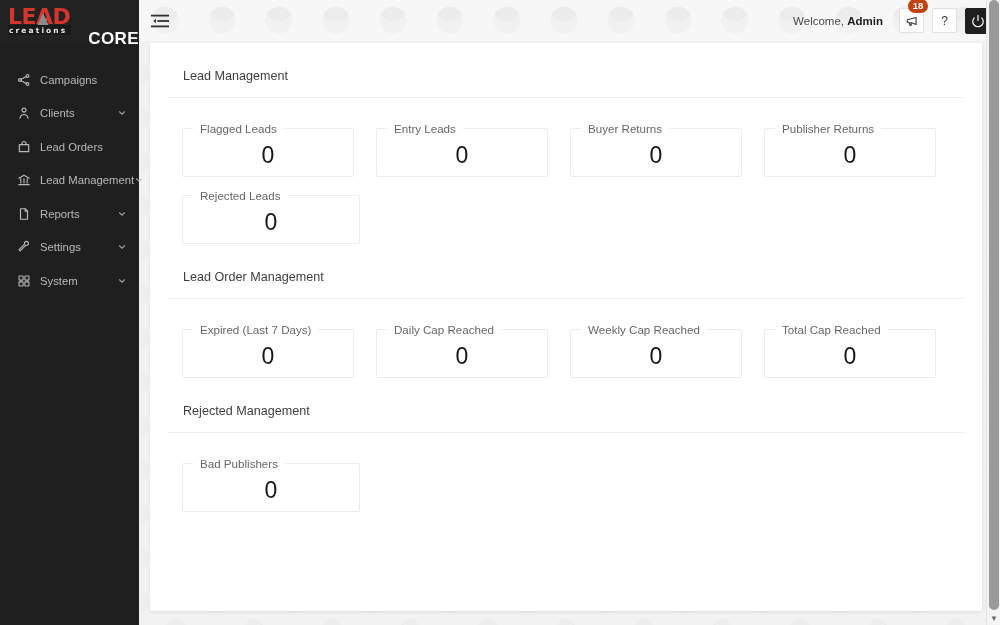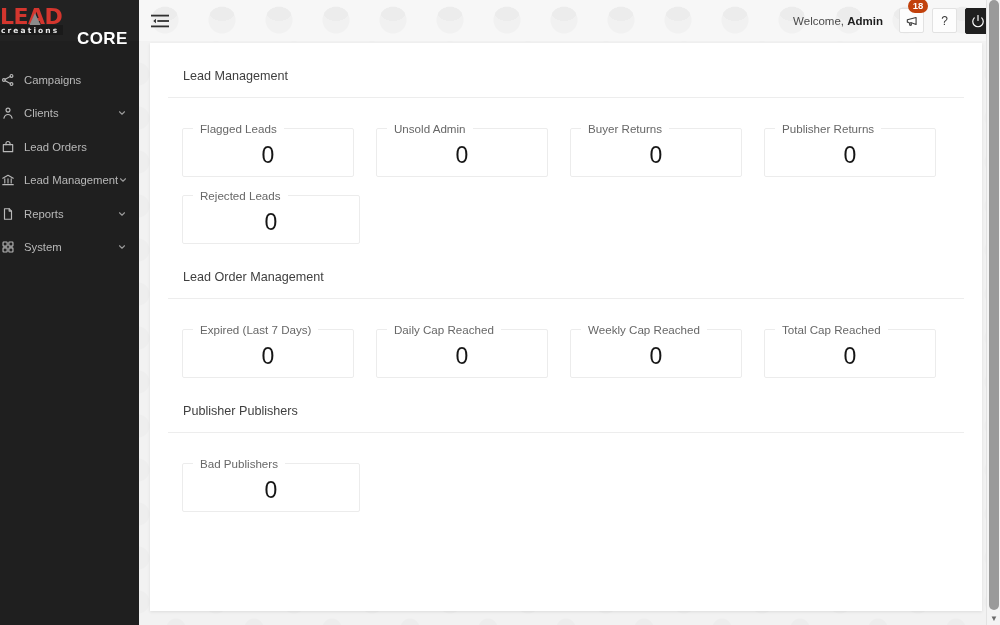--- a/index.html
+++ b/index.html
@@ -25,21 +25,22 @@
   
   .sidebar {
     position: absolute; left: 0; top: 0;
     width: 139px; height: 625px;
     background: #1f1f1f;
     z-index: 30;
   }
   .brand {
     height: 41px;
     display: flex; align-items: center;
-    gap: 13px;
+    padding-left: 8px;
+    gap: 22px;
     background: #222222;
   }
   .logo-wrap { position: relative; width: 64px; height: 28px; }
   .logo-lead {
     font-family: "DejaVu Sans", sans-serif;
     font-size: 22px; font-weight: 700;
     color: #d4362e;
     letter-spacing: -0.5px;
     line-height: 20px;
     position: absolute; top: 0; left: 0;
@@ -70,21 +71,21 @@
     color: #ffffff;
     letter-spacing: 0.4px;
     font-family: "Liberation Sans", sans-serif;
     margin-top: 36px;
   }
 
   .nav { padding-top: 22px; }
   .nav-item {
     height: 33.5px;
     display: flex; align-items: center;
-    padding: 0 12px 0 0;
+    padding: 0 12px 0 16px;
     color: #b9b9b9;
     font-size: 11.3px;
     cursor: pointer;
     user-select: none;
   }
   .nav-ico {
     width: 15px; height: 15px;
     margin-right: 9px;
     display: flex; align-items: center; justify-content: center;
     flex: 0 0 15px;
@@ -313,20 +314,33 @@
         </svg>
       </span>
       <span class="nav-label">Reports</span>
       <span class="nav-caret">
         <svg width="10" height="10" viewBox="0 0 24 24" fill="none" stroke="currentColor" stroke-width="2.6" stroke-linecap="round" stroke-linejoin="round">
             <polyline points="6 9 12 15 18 9"></polyline>
           </svg>
       </span>
     </div>
 
+    <div class="nav-item">
+      <span class="nav-ico">
+        <svg width="14" height="14" viewBox="0 0 24 24" fill="none" stroke="currentColor" stroke-width="2" stroke-linecap="round" stroke-linejoin="round">
+          <path d="M19.5 4.5a3.6 3.6 0 0 1-4.6 4.6L5.5 18.5l-1.9-1.9 9.4-9.4a3.6 3.6 0 0 1 4.6-4.6z"></path>
+        </svg>
+      </span>
+      <span class="nav-label">Settings</span>
+      <span class="nav-caret">
+        <svg width="10" height="10" viewBox="0 0 24 24" fill="none" stroke="currentColor" stroke-width="2.6" stroke-linecap="round" stroke-linejoin="round">
+            <polyline points="6 9 12 15 18 9"></polyline>
+          </svg>
+      </span>
+    </div>
 
     <div class="nav-item">
       <span class="nav-ico">
         <svg width="14" height="14" viewBox="0 0 24 24" fill="none" stroke="currentColor" stroke-width="1.9" stroke-linecap="round" stroke-linejoin="round">
           <rect x="3.5" y="3.5" width="7" height="7" rx="1"></rect>
             <rect x="13.5" y="3.5" width="7" height="7" rx="1"></rect>
           <rect x="3.5" y="13.5" width="7" height="7" rx="1"></rect>
             <rect x="13.5" y="13.5" width="7" height="7" rx="1"></rect>
         </svg>
       </span>
@@ -385,21 +399,21 @@
     <div class="section-rule"></div>
     <div class="card-row">
       <div class="card-cell">
         <fieldset class="stat">
           <legend>Flagged Leads</legend>
           <div class="stat-value">0</div>
         </fieldset>
       </div>
       <div class="card-cell">
         <fieldset class="stat">
-          <legend>Unsold Admin</legend>
+          <legend>Entry Leads</legend>
           <div class="stat-value">0</div>
         </fieldset>
       </div>
       <div class="card-cell">
         <fieldset class="stat">
           <legend>Buyer Returns</legend>
           <div class="stat-value">0</div>
         </fieldset>
       </div>
       <div class="card-cell">
@@ -444,21 +458,21 @@
       <div class="card-cell">
         <fieldset class="stat">
           <legend>Total Cap Reached</legend>
           <div class="stat-value">0</div>
         </fieldset>
       </div>
     </div>
   </section>
 
   <section class="section">
-    <div class="section-title">Publisher Publishers</div>
+    <div class="section-title">Rejected Management</div>
     <div class="section-rule"></div>
     <div class="card-row">
       <div class="card-cell">
         <fieldset class="stat">
           <legend>Bad Publishers</legend>
           <div class="stat-value">0</div>
         </fieldset>
       </div>
     </div>
   </section>

